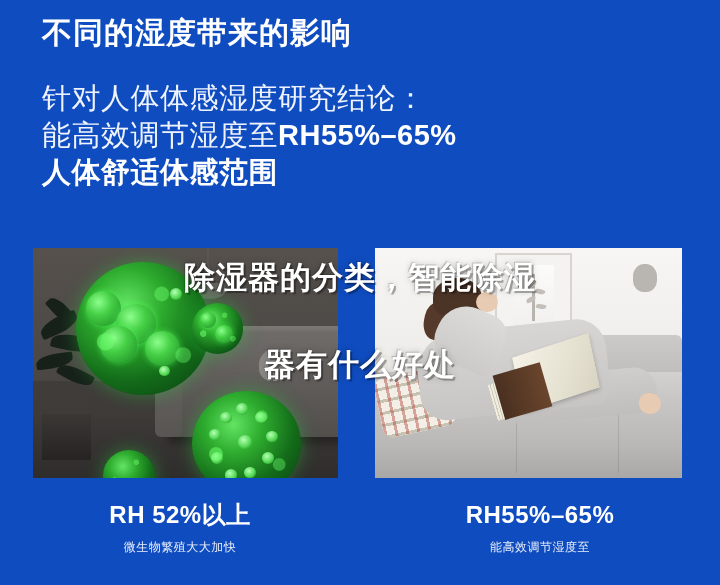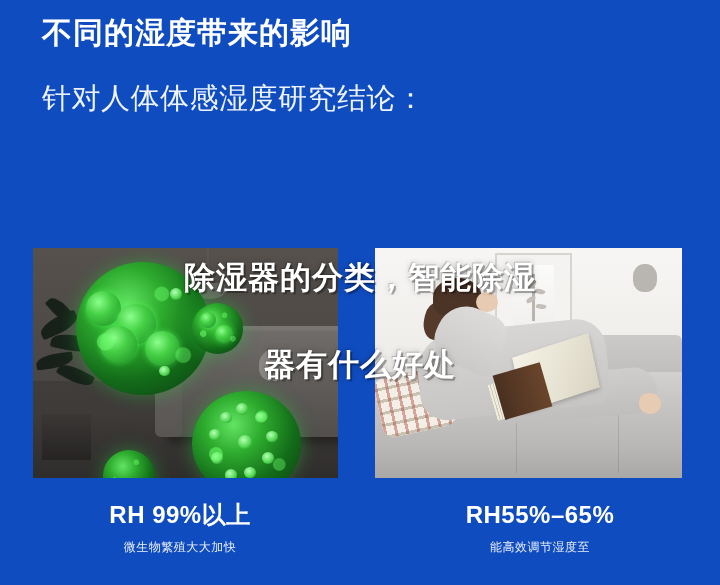--- a/index.html
+++ b/index.html
@@ -372,20 +372,22 @@
 </style>
 </head>
 <body>
 
 <div class="poster">
 
   <div class="headline">不同的湿度带来的影响</div>
 
   <div class="body-copy">
     <div class="line">针对人体体感湿度研究结论：</div>
+    <div class="line"><span>能高效调节湿度至</span><span class="bold">RH55%–65%</span></div>
+    <div class="line line-strong">人体舒适体感范围</div>
   </div>
 
   <div class="photo-row">
 
     <div class="photo photo-left">
       <div class="room-dark">
         <div class="rd-wall"></div>
         <div class="rd-lamp"></div>
         <div class="rd-lamp-shade"></div>
         <div class="rd-floor"></div>
@@ -465,21 +467,21 @@
     </div>
   </div>
 
   <div class="overlay-title">
     <span class="ol1">除湿器的分类，智能除湿</span>
     <span class="ol2">器有什么好处</span>
   </div>
 
   <div class="captions">
     <div class="caption">
-      <div class="cap-title">RH 99%以上</div>
+      <div class="cap-title">RH 52%以上</div>
       <div class="cap-sub">微生物繁殖大大加快</div>
     </div>
     <div class="caption">
       <div class="cap-title">RH55%–65%</div>
       <div class="cap-sub">能高效调节湿度至</div>
     </div>
   </div>
 
 </div>
 

